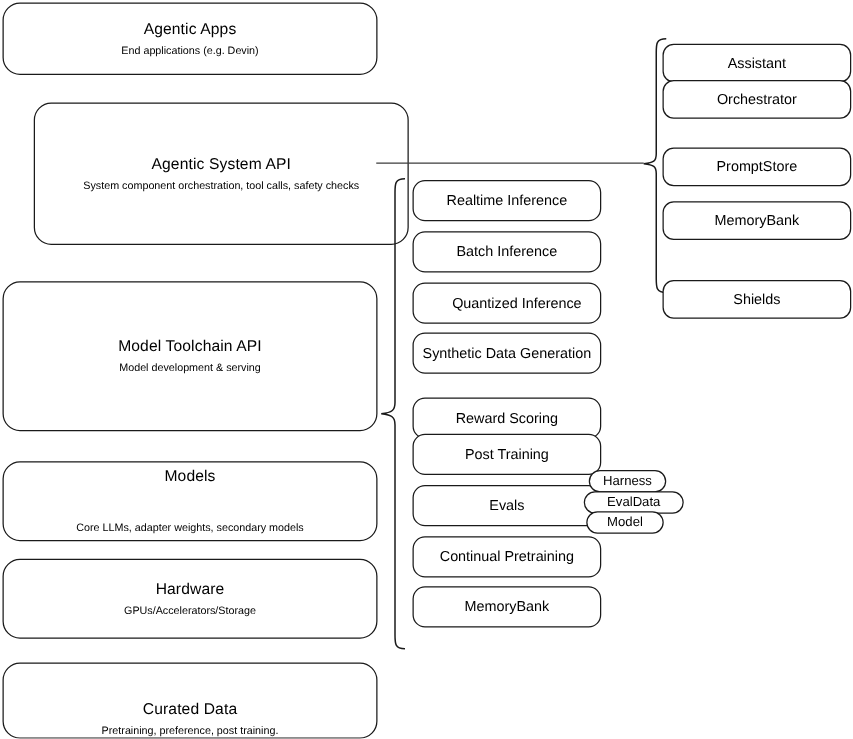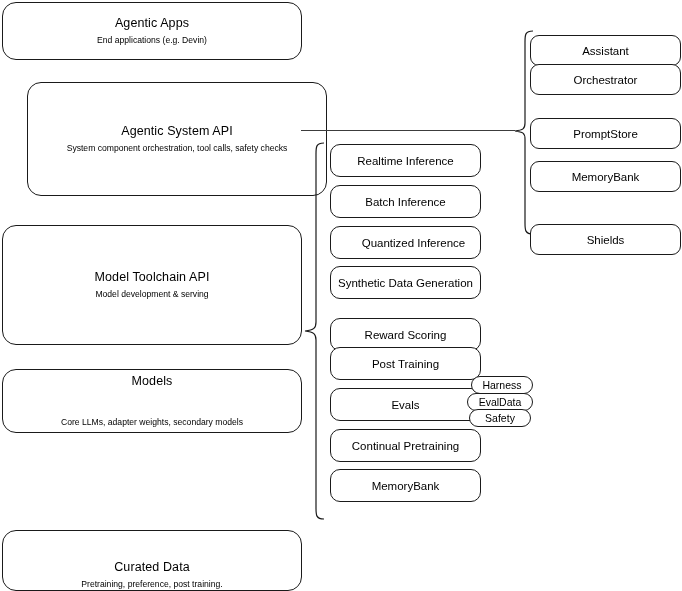--- a/index.html
+++ b/index.html
@@ -132,20 +132,24 @@
   <div class="node layer" style="top:225px;height:120px;">
     <div class="title">Model Toolchain API</div>
     <div class="subtitle">Model development &amp; serving</div>
   </div>
 
   <div class="node layer" style="top:369px;height:64px;gap:24px;">
     <div class="title">Models</div>
     <div class="subtitle">Core LLMs, adapter weights, secondary models</div>
   </div>
 
+  <div class="node layer" style="top:447px;height:64px;">
+    <div class="title">Hardware</div>
+    <div class="subtitle">GPUs/Accelerators/Storage</div>
+  </div>
 
   <div class="node layer" style="top:530px;height:61px;justify-content:flex-end;">
     <div class="title">Curated Data</div>
     <div class="subtitle">Pretraining, preference, post training.</div>
   </div>
 
   <div class="connector" style="left:301px;top:130px;width:214px;"></div>
 
   <svg class="bracket" style="left:302px;top:142px;" width="24" height="378" viewBox="0 0 24 378">
     <path d="M22 1 C14 1, 14 5, 14 12 L14 180 C14 186, 12 188, 3 189 C12 190, 14 192, 14 198 L14 366 C14 373, 14 377, 22 377"></path>
@@ -177,22 +181,22 @@
     <div class="title">Evals</div>
   </div>
   <div class="node mid" style="top:429px;">
     <div class="title">Continual Pretraining</div>
   </div>
   <div class="node mid" style="top:469px;">
     <div class="title">MemoryBank</div>
   </div>
 
   <div class="capsule" style="left:471px;top:376px;width:62px;">Harness</div>
-  <div class="capsule" style="left:467px;top:393px;width:66px;">EvalData</div>
-  <div class="capsule" style="left:469px;top:409px;width:62px;">Safety</div>
+  <div class="capsule" style="left:467px;top:393px;width:80px;">EvalData</div>
+  <div class="capsule" style="left:469px;top:409px;width:62px;">Model</div>
 
   <div class="node right" style="top:35px;">
     <div class="title">Assistant</div>
   </div>
   <div class="node right" style="top:64px;text-align:right;">
     <div class="title">Orchestrator</div>
   </div>
   <div class="node right" style="top:118px;">
     <div class="title">PromptStore</div>
   </div>

